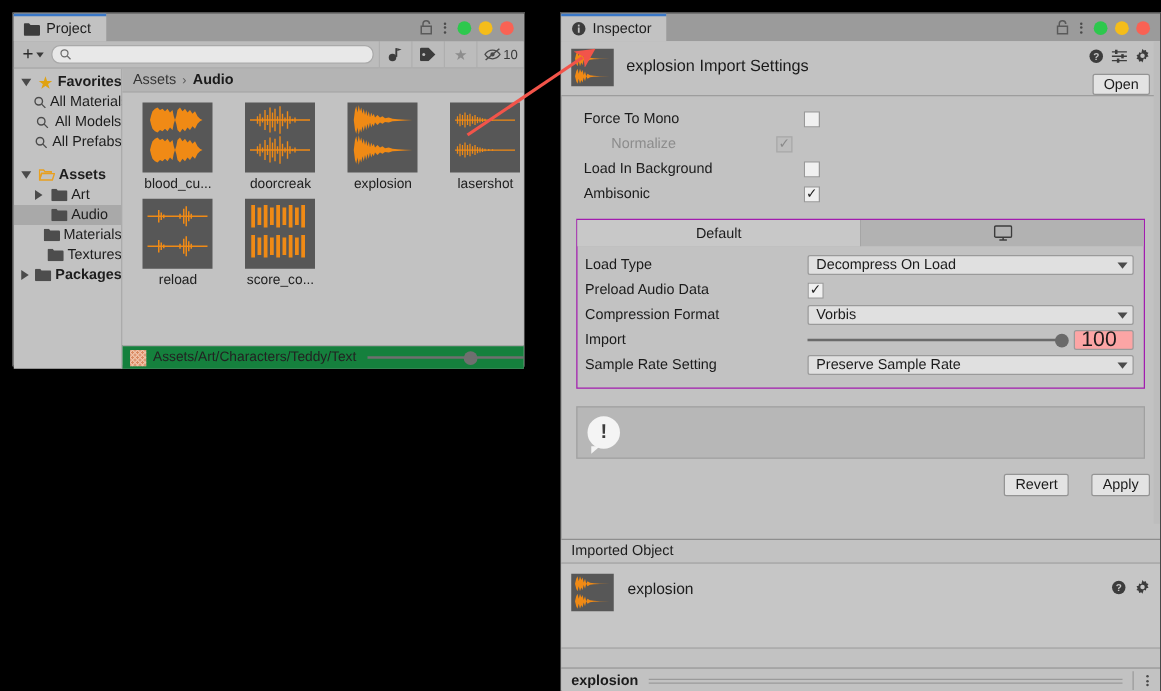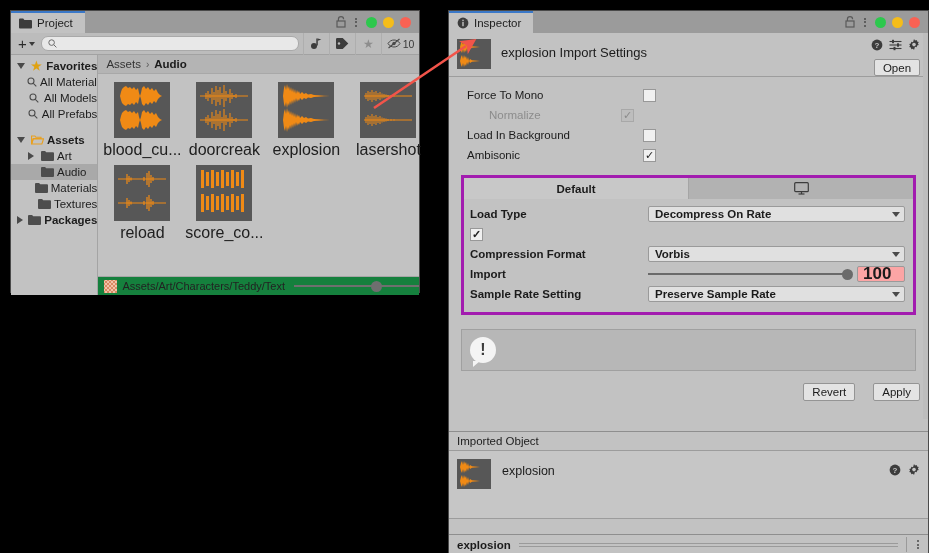--- a/index.html
+++ b/index.html
@@ -82,21 +82,21 @@
     border-bottom: 1px solid #a8a8a8;
   }
   #breadcrumb .crumb-cur { font-weight: bold; color: #1a1a1a; }
   .crumb-sep { color: #5a5a5a; font-size: 10px; }
   #asset-grid {
     flex: 1; padding: 8px 0 0 14px; display: flex; flex-wrap: wrap;
     align-content: flex-start; gap: 6px 22px;
   }
   .asset-cell { width: 60px; display:flex; flex-direction:column; align-items:center; gap: 3px; }
   .asset-thumb { width: 56px; height: 56px; background: #575757; position: relative; overflow: hidden; }
-  .asset-label { font-size: 16px; color: #202020; white-space: nowrap; }
+  .asset-label { font-size: 11px; color: #202020; white-space: nowrap; }
   #project-footer {
     height: 19px; background: #15803d; border-top: 1px solid #a6a6a6;
     display: flex; align-items: center; padding-left: 6px; gap: 5px;
   }
   .footer-chip { width: 13px; height: 13px; background: #f0c2a8;
     background-image:
       radial-gradient(#d98a62 1px, transparent 1px),
       radial-gradient(#d98a62 1px, transparent 1px);
     background-size: 4px 4px; background-position: 0 0, 2px 2px; }
   .footer-path { font-size: 11px; color: #222; }
@@ -124,21 +124,21 @@
   .prop-row { height: 20px; display: flex; align-items: center; padding-left: 18px; }
   .prop-label { width: 176px; font-size: 11.5px; color: #1b1b1b; }
   .prop-label.dim { color: #8c8c8c; padding-left: 22px; width: 154px; }
   .cb {
     width: 13px; height: 13px; background: #f0f0f0; border: 1px solid #989898;
     display: flex; align-items: center; justify-content: center; font-size: 11px; color: #222;
     line-height: 1;
   }
   .cb.dim { background: #bdbdbd; border-color: #a8a8a8; color: #8a8a8a; }
 
-  .tabbox { margin: 10px 12px 0 12px; border: 3px solid #a21caf; background: #c2c2c2; font-weight: bold; }
+  .tabbox { margin: 10px 12px 0 12px; border: 1px solid #a21caf; background: #c2c2c2; }
   .tabbox-tabs { display: flex; height: 21px; background: #b2b2b2; }
   .tbx-tab { flex: 1; display: flex; align-items: center; justify-content: center;
     font-size: 11.5px; color: #1b1b1b; border-right: 1px solid #a5a5a5; }
   .tbx-tab.active { background: #c8c8c8; }
   .tbx-tab:last-child { border-right: none; }
   .tabbox-body { padding: 5px 0 8px 0; }
   .frow { height: 20px; display: flex; align-items: center; padding-left: 6px; }
   .flabel { width: 178px; font-size: 11.5px; color: #1b1b1b; }
   .fctl { flex: 1; padding-right: 8px; }
   .dropdown {
@@ -681,26 +681,27 @@
                 <line x1="7.5" y1="9.7" x2="7.5" y2="12" stroke="#3c3c3c" stroke-width="1.2"></line>
               </svg>
           </span>
         </div>
       </div>
       <div class="tabbox-body">
         <div class="frow">
           <span class="flabel">Load Type</span>
           <span class="fctl">
             <span class="dropdown">
-              <span class="dd-text">Decompress On Rate</span>
+              <span class="dd-text">Decompress On Load</span>
               <span class="dd-arrow"></span>
             </span>
           </span>
         </div>
         <div class="frow">
+          <span class="flabel">Preload Audio Data</span>
           <span class="fctl">
             <span class="cb">✓</span>
           </span>
         </div>
         <div class="frow">
           <span class="flabel">Compression Format</span>
           <span class="fctl">
             <span class="dropdown">
               <span class="dd-text">Vorbis</span>
               <span class="dd-arrow"></span>

